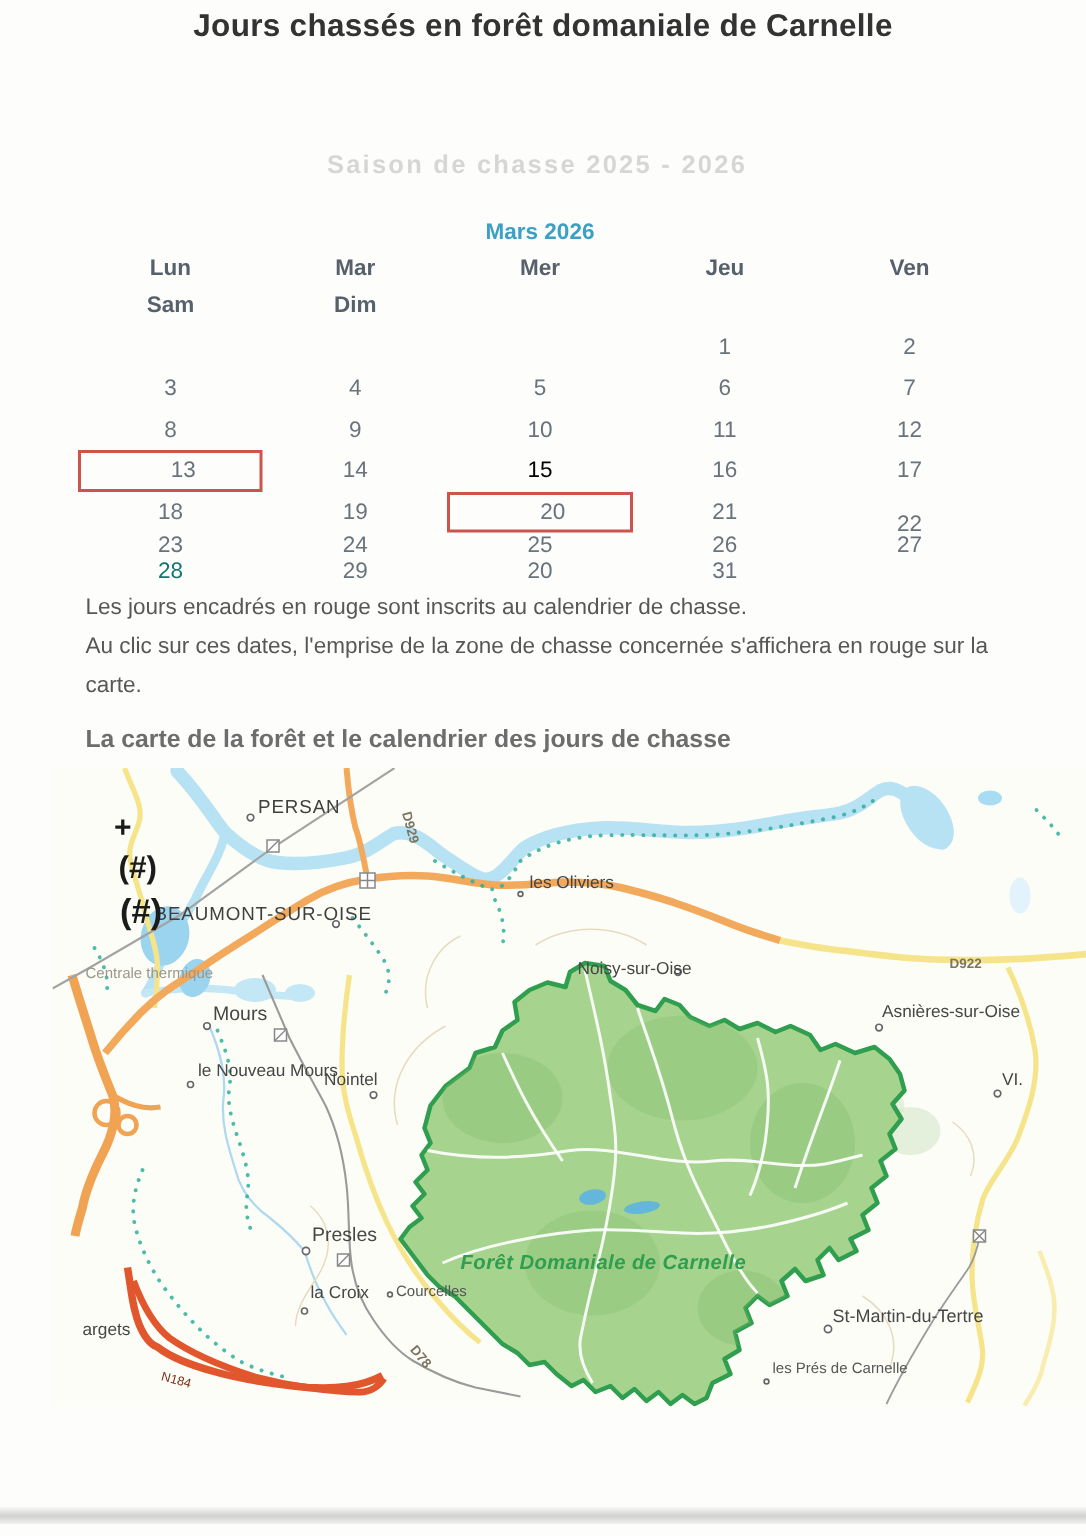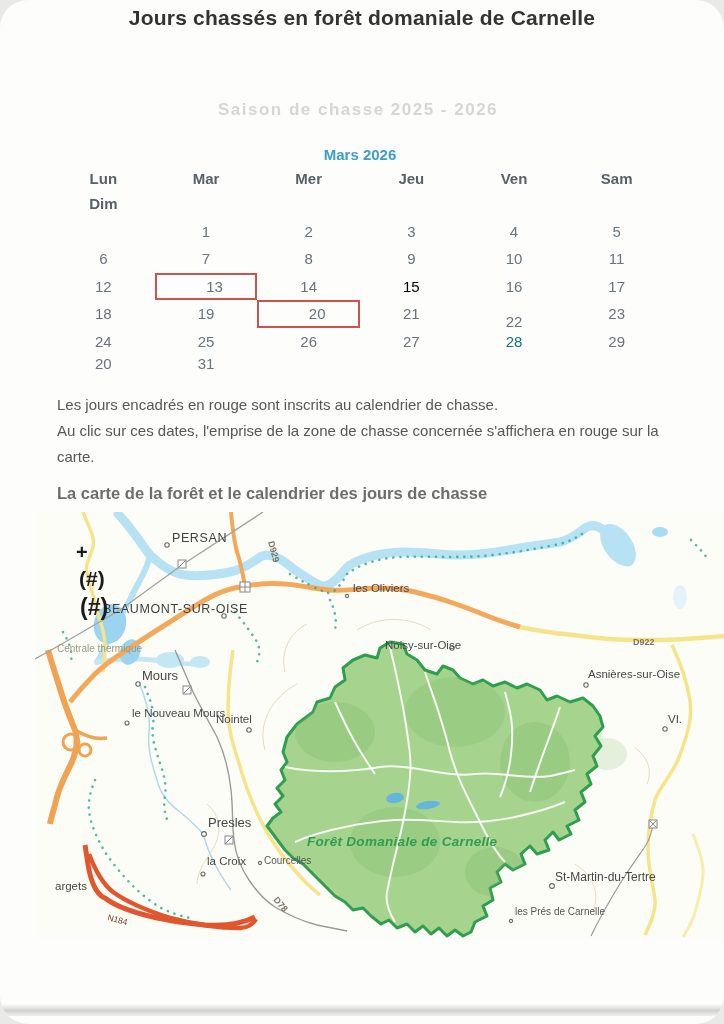--- a/index.html
+++ b/index.html
@@ -1,25 +1,25 @@
 <!DOCTYPE html>
 <html style="--accent: #3aa0c5; --hunt: #cc544c;"><head>
 <meta charset="utf-8">
 <style>
   html,body{margin:0;padding:0;background:#e9e9e7;}
   .page{position:relative;width:724px;height:1024px;background:#fdfdfc;margin:0 auto;
-        font-family:"Liberation Sans",sans-serif;overflow:hidden;border-radius:28px;}
+        font-family:"Liberation Sans",sans-serif;overflow:hidden;}
   .title{position:absolute;top:6px;left:0;width:724px;text-align:center;
          font-size:21px;font-weight:bold;color:#333;letter-spacing:.2px;}
   .watermark{position:absolute;top:100px;left:0;width:716px;text-align:center;
          font-size:17px;color:#d6d6d4;letter-spacing:1.5px;filter:blur(.4px);font-weight:bold;}
   .month{position:absolute;top:146px;left:52px;width:616px;text-align:center;
          font-size:15px;font-weight:bold;color:var(--accent,#3aa0c5);}
   .cal-grid{position:absolute;top:166px;left:52px;width:616px;display:grid;
-         grid-template-columns:repeat(6,1fr);grid-template-rows:24px repeat(6,27.5px);}
+         grid-template-columns:repeat(5,1fr);grid-template-rows:24px repeat(6,27.5px);}
   .cal-head{display:flex;align-items:center;justify-content:center;
          font-size:15px;color:#57616b;font-weight:bold;}
   .cal-day{display:flex;align-items:center;justify-content:center;
          font-size:15px;color:#6a737c;}
   .cal-day.hunt{border:2px solid var(--hunt,#cc544c);padding-left:17px;}
   .note{position:absolute;top:392px;left:57px;width:630px;font-size:15px;
         line-height:26px;color:#575757;}
   .map-heading{position:absolute;top:484px;left:57px;font-size:16.5px;
         font-weight:bold;color:#6d6d6d;}
   .map{position:absolute;top:512px;left:35px;width:689px;height:426px;background:#fdfdf8;}

